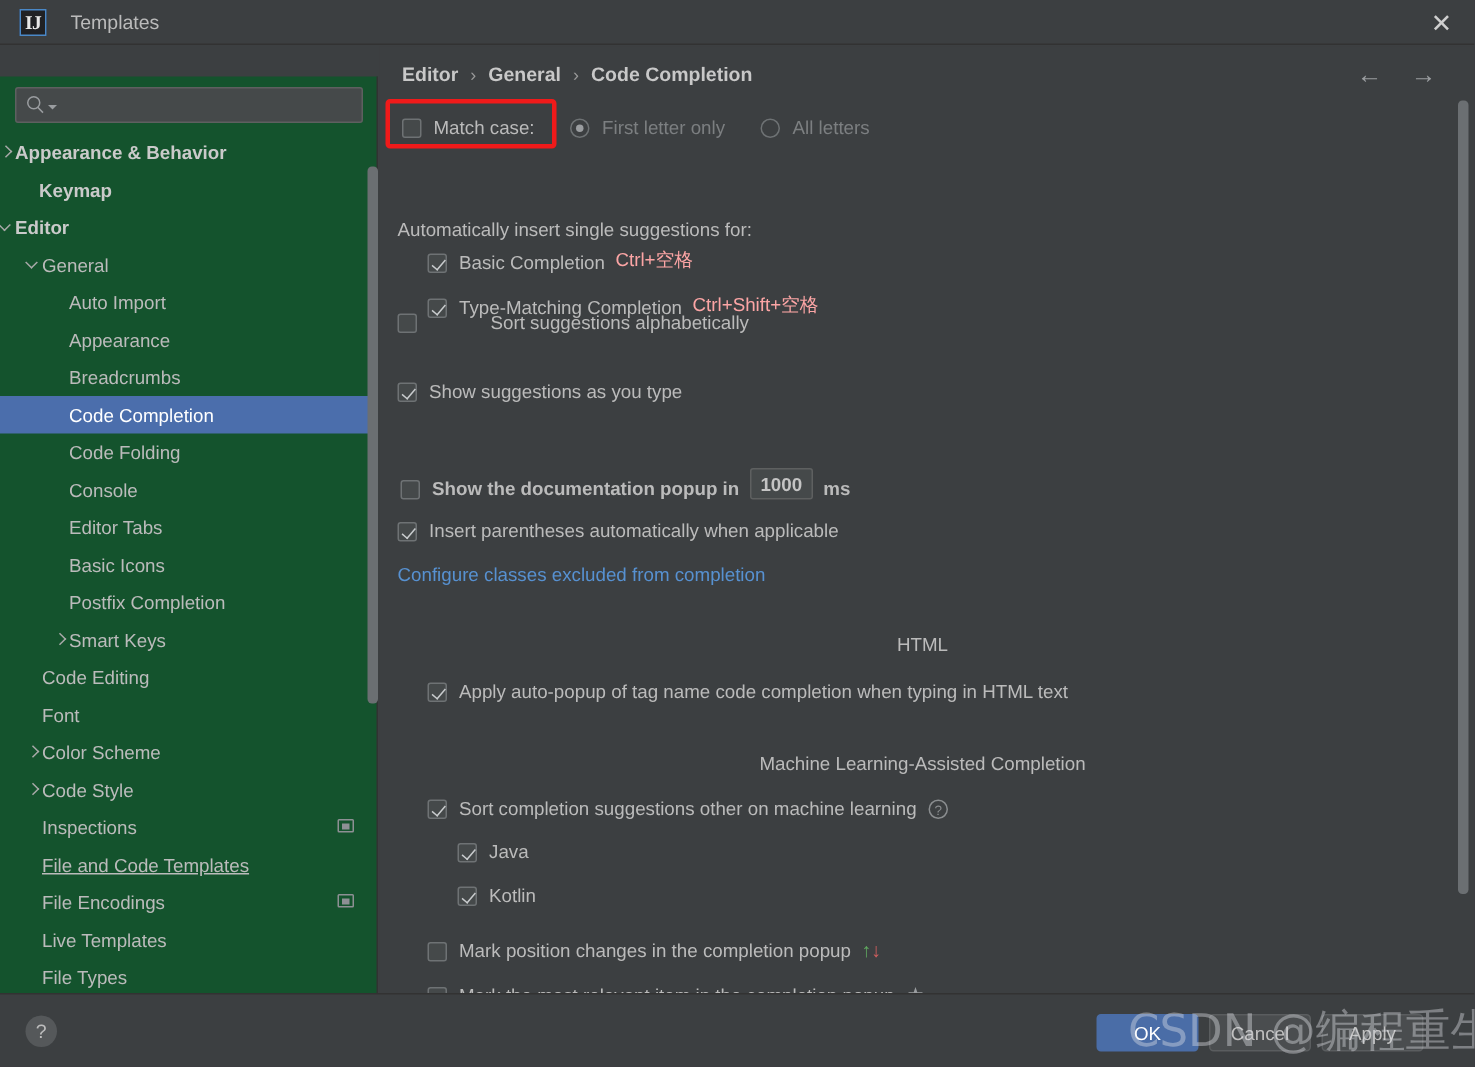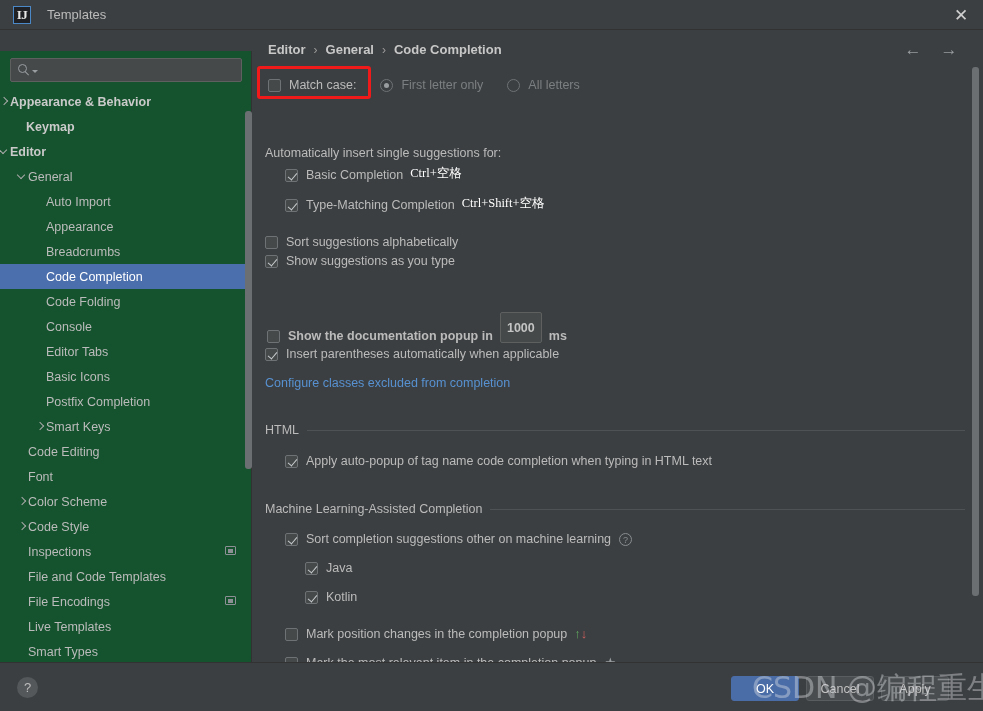--- a/index.html
+++ b/index.html
@@ -207,32 +207,33 @@
     border-radius: 50%;
     background: #9a9da0;
   }
 
   .row {
     display: flex; align-items: flex-end;
     font-size: 12.5px; color: #bbbbbb;
     white-space: nowrap;
   }
   .row .lbl { margin-left: 8px; }
-  .shortcut { color: #ffffff; margin-left: 7px; font-family: Liberation Serif, serif; }
+  .shortcut { color: #fca5a5; margin-left: 7px; }
   .dim { color: #7c7f81; }
 
   .sect-title {
     font-size: 12.5px; color: #bbbbbb;
     display: flex; align-items: center; gap: 8px;
     white-space: nowrap;
+    flex-direction: column;
   }
   .sect-line { flex: 1; height: 1px; background: #4e5254; }
 
   .numfield {
-    width: 42px; height: 31px;
+    width: 42px; height: 21px;
     background: #45494a;
     border: 1px solid #5e6060;
     border-radius: 2px;
     color: #c4c4c4; font-size: 12.5px;
     display: flex; align-items: center; justify-content: center;
     margin: 0 7px;
   }
   .link {
     font-size: 12.5px; color: #5791d1;
     cursor: pointer;
@@ -399,31 +400,31 @@
           </div>
           <div class="node">
             <span class="chev right" style="left: 18px;"></span>
             <span class="node-label" style="margin-left: 28px;">Code Style</span>
           </div>
           <div class="node">
             <span class="node-label" style="margin-left: 28px;">Inspections</span>
             <span class="badge-icon"></span>
           </div>
           <div class="node">
-            <span class="node-label" style="margin-left: 28px;">File and Code Templates</span>
+            <span class="node-label" style="margin-left: 28px; text-decoration: underline;">File and Code Templates</span>
           </div>
           <div class="node">
             <span class="node-label" style="margin-left: 28px;">File Encodings</span>
             <span class="badge-icon"></span>
           </div>
           <div class="node">
             <span class="node-label" style="margin-left: 28px;">Live Templates</span>
           </div>
           <div class="node">
-            <span class="node-label" style="margin-left: 28px;">Smart Types</span>
+            <span class="node-label" style="margin-left: 28px;">File Types</span>
           </div>
         </div>
       <div class="sb-track"></div>
       <div class="sb-thumb"></div>
     </div>
   </div>
 
   <div class="main">
 
     <div class="breadcrumb">
@@ -457,21 +458,21 @@
         <span class="lbl">Basic Completion</span>
         <span class="shortcut">Ctrl+空格</span>
       </div>
 
       <div class="row" style="position:absolute; left:32px; top:128px;">
         <span class="cb checked"></span>
         <span class="lbl">Type-Matching Completion</span>
         <span class="shortcut">Ctrl+Shift+空格</span>
       </div>
 
-      <div class="row" style="position:absolute; left:12px; top:168px;">
+      <div class="row" style="position:absolute; left:12px; top:141px;gap:41px;">
         <span class="cb"></span>
         <span class="lbl">Sort suggestions alphabetically</span>
       </div>
 
       <div class="row" style="position:absolute; left:12px; top:187px;">
         <span class="cb checked"></span>
         <span class="lbl">Show suggestions as you type</span>
       </div>
 
 

